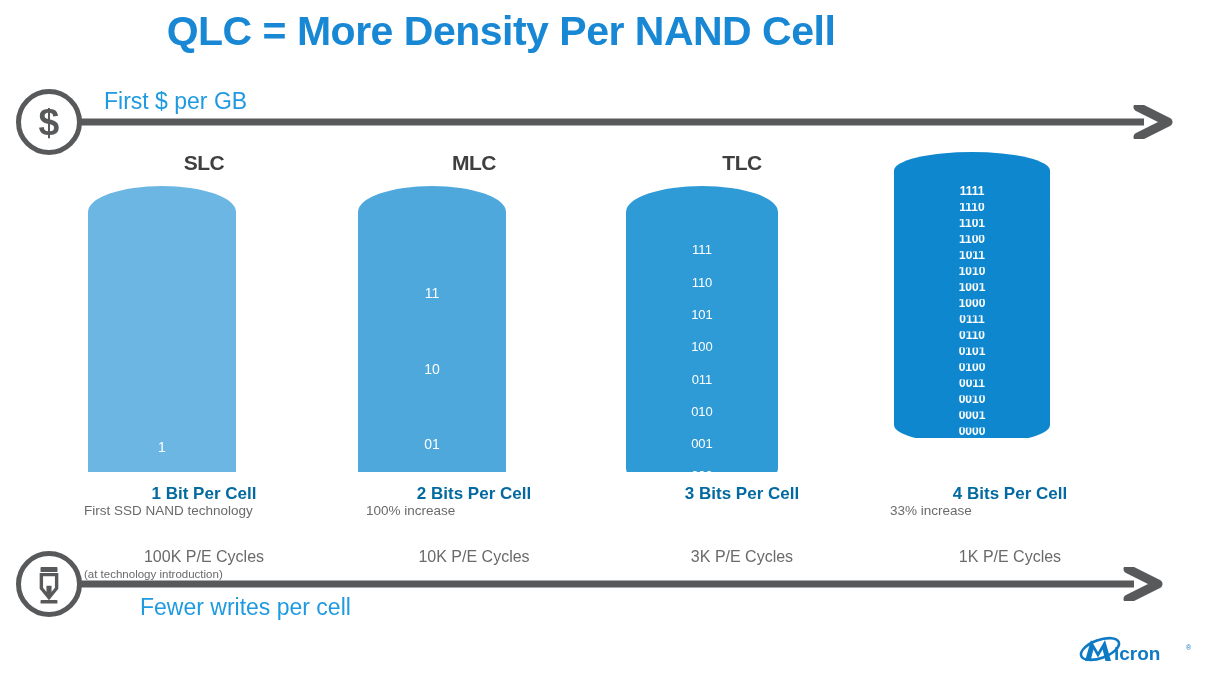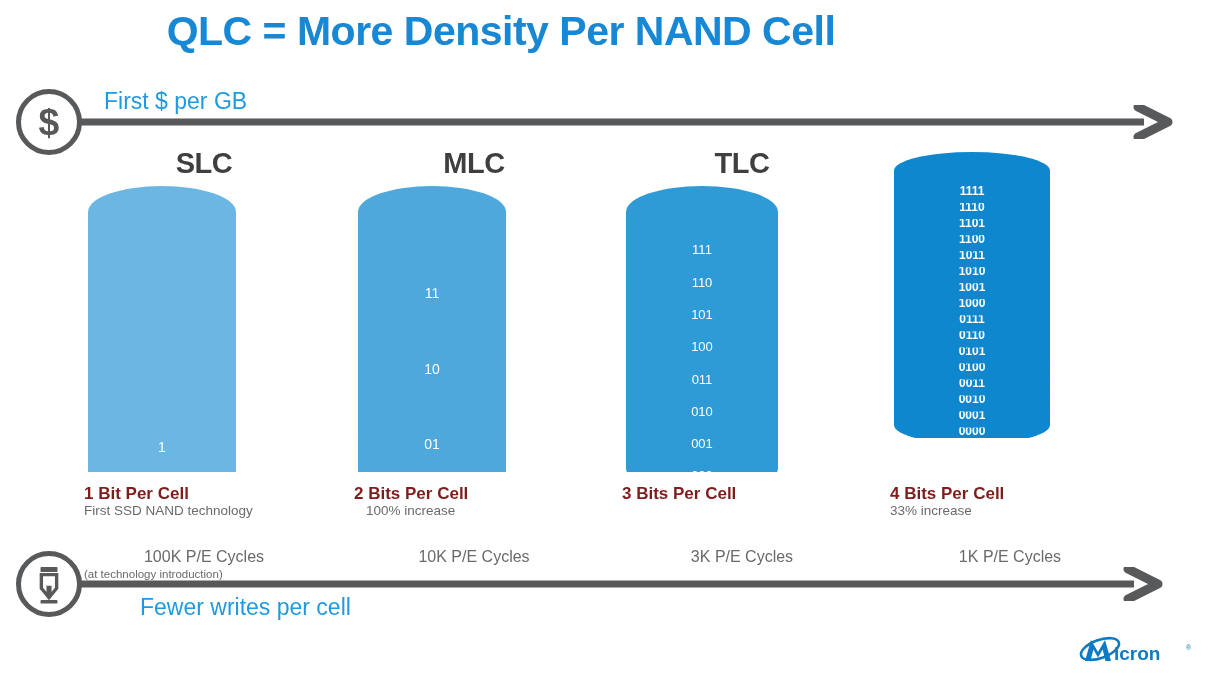--- a/index.html
+++ b/index.html
@@ -54,33 +54,33 @@
   #writes-caption{left:104px;top:594px;margin-left:36px;}
 
   
   .col{position:absolute;top:146px;width:240px;text-align:center;}
   #col-slc{left:84px;}
   #col-mlc{left:354px;}
   #col-tlc{left:622px;}
   #col-qlc{left:890px;}
 
   .col-title{
-    font-size:29px;font-weight:bold;color:#3f3f3f;
+    font-size:21px;font-weight:bold;color:#3f3f3f;
     letter-spacing:-0.5px;line-height:34px;
     height:34px;
   }
 
   
   .stack{position:relative;margin:0 auto;}
   .stack svg{display:block;}
 
   
   .bits-label{
-    position:absolute;width:240px;text-align:left;
-    font-size:17px;font-weight:bold;color:#7f1d1d;
+    position:absolute;width:240px;text-align:center;
+    font-size:17px;font-weight:bold;color:#0369a1;
     top:484px;white-space:nowrap;
   }
   .bits-sub{
     position:absolute;width:240px;text-align:left;
     font-size:13.5px;color:#6a6a6c;
     top:503px;white-space:nowrap;
   }
   .pe-label{
     position:absolute;width:240px;text-align:center;
     font-size:16px;color:#6a6a6c;

